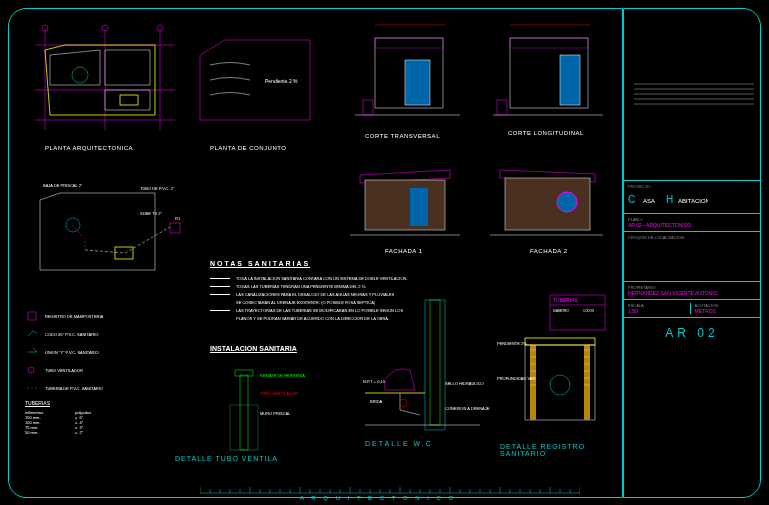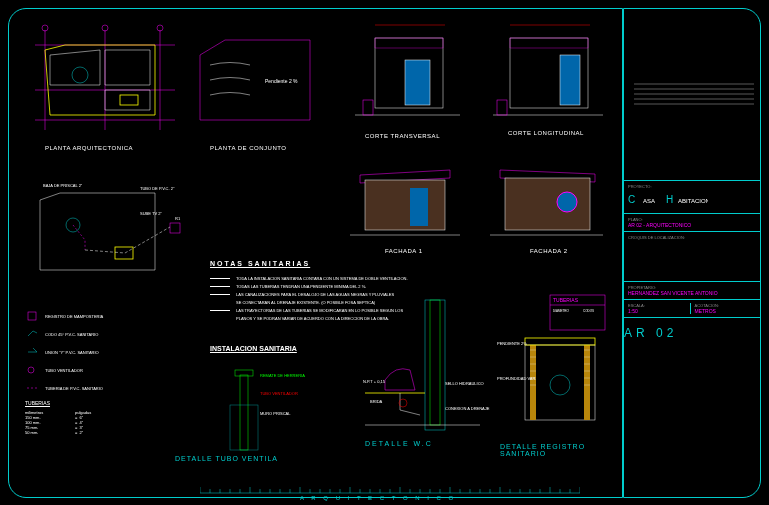--- a/index.html
+++ b/index.html
@@ -13,21 +13,21 @@
 .section-title{color:#fff;font-size:7px;font-weight:bold}
 .line-white{stroke:#fff;stroke-width:0.5;fill:none}
 .line-cyan{stroke:#00cccc;stroke-width:0.5;fill:none}
 .line-magenta{stroke:#ff00ff;stroke-width:0.5;fill:none}
 .line-yellow{stroke:#ffff00;stroke-width:0.8;fill:none}
 .line-red{stroke:#ff0000;stroke-width:0.5;fill:none}
 .line-green{stroke:#00ff00;stroke-width:0.5;fill:none}
 .hatch{opacity:0.7}
 .tb-row{border-top:1px solid #00cccc;padding:3px 4px;font-size:5px;color:#00cccc}
 .tb-label{font-size:4px;color:#888}
-.sheet-no{font-size:12px;color:#00cccc;letter-spacing:4px;text-align:left;padding:8px 0}
+.sheet-no{font-size:12px;color:#00cccc;letter-spacing:4px;text-align:center;padding:8px 0}
 .ruler{position:absolute;bottom:12px;left:200px;width:380px;height:12px}
 </style>
 </head>
 <body>
 
 <div class="main-area"></div>
 <div class="title-block">
   <div style="height:70px"></div>
   <svg width="138" height="40">
     <line x1="10" y1="5" x2="130" y2="5" class="line-white hatch"></line>

